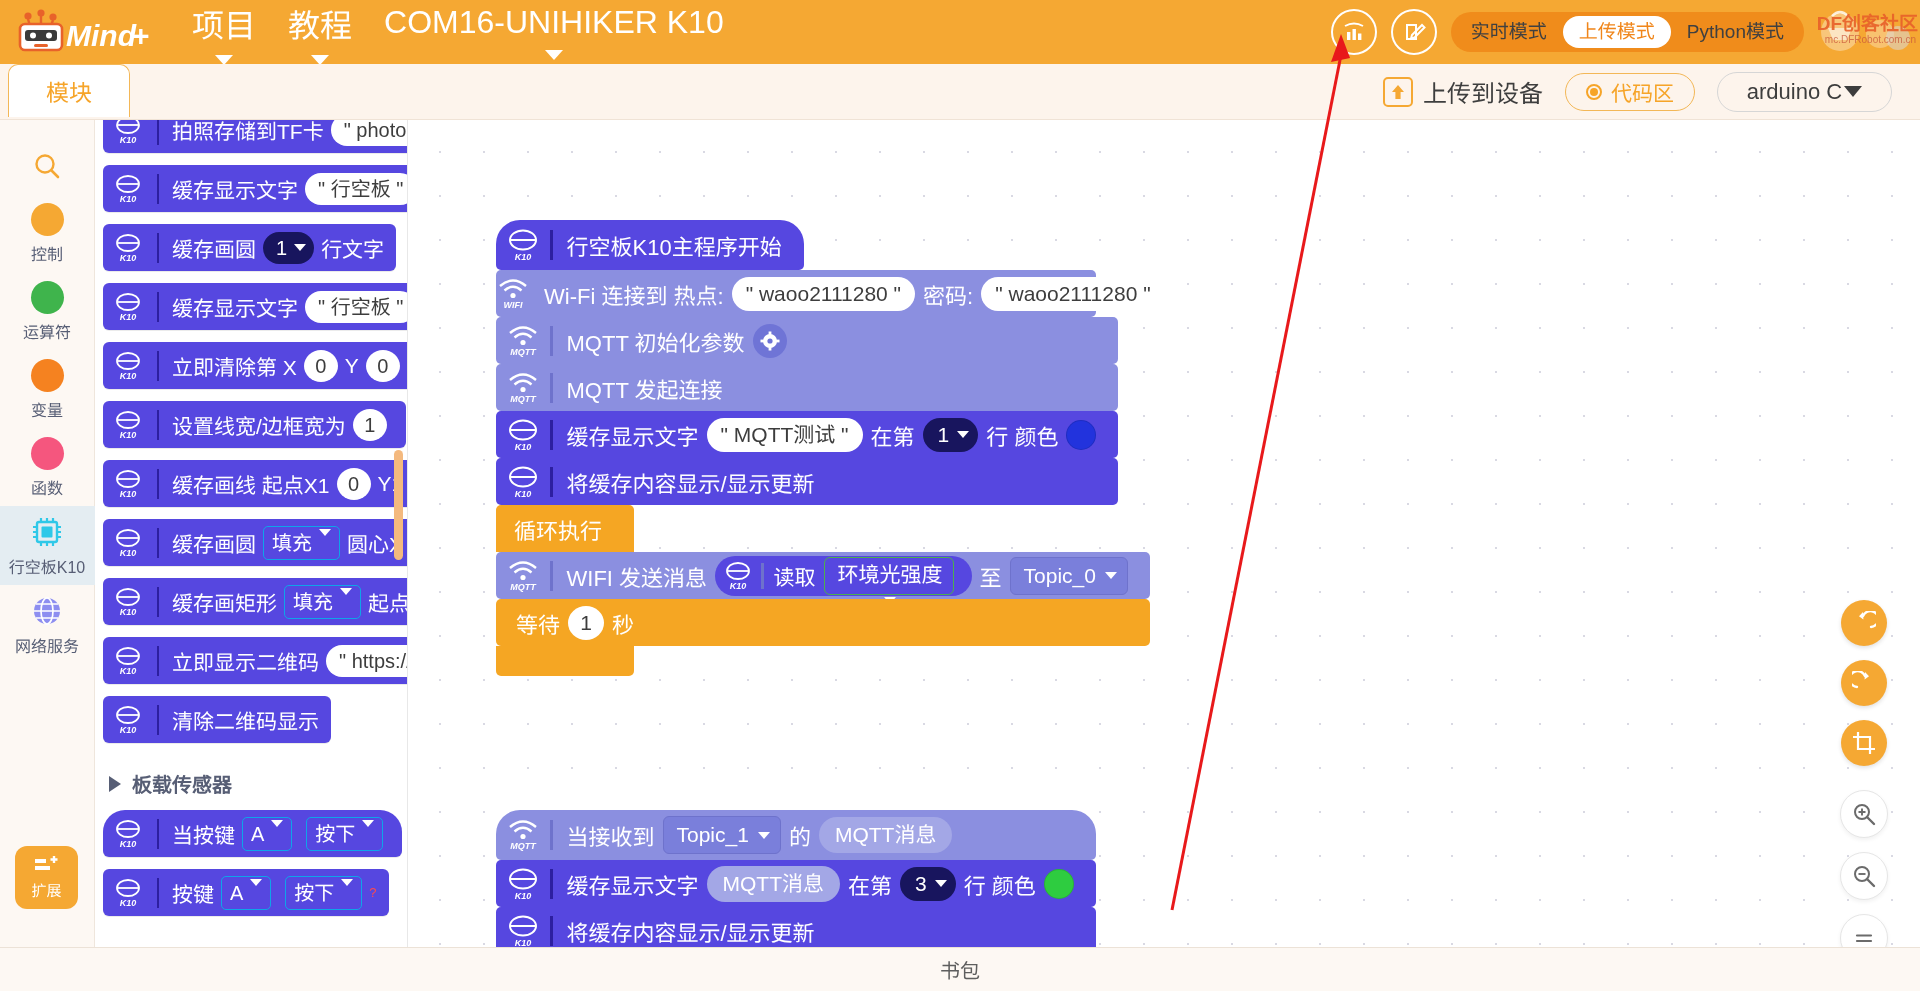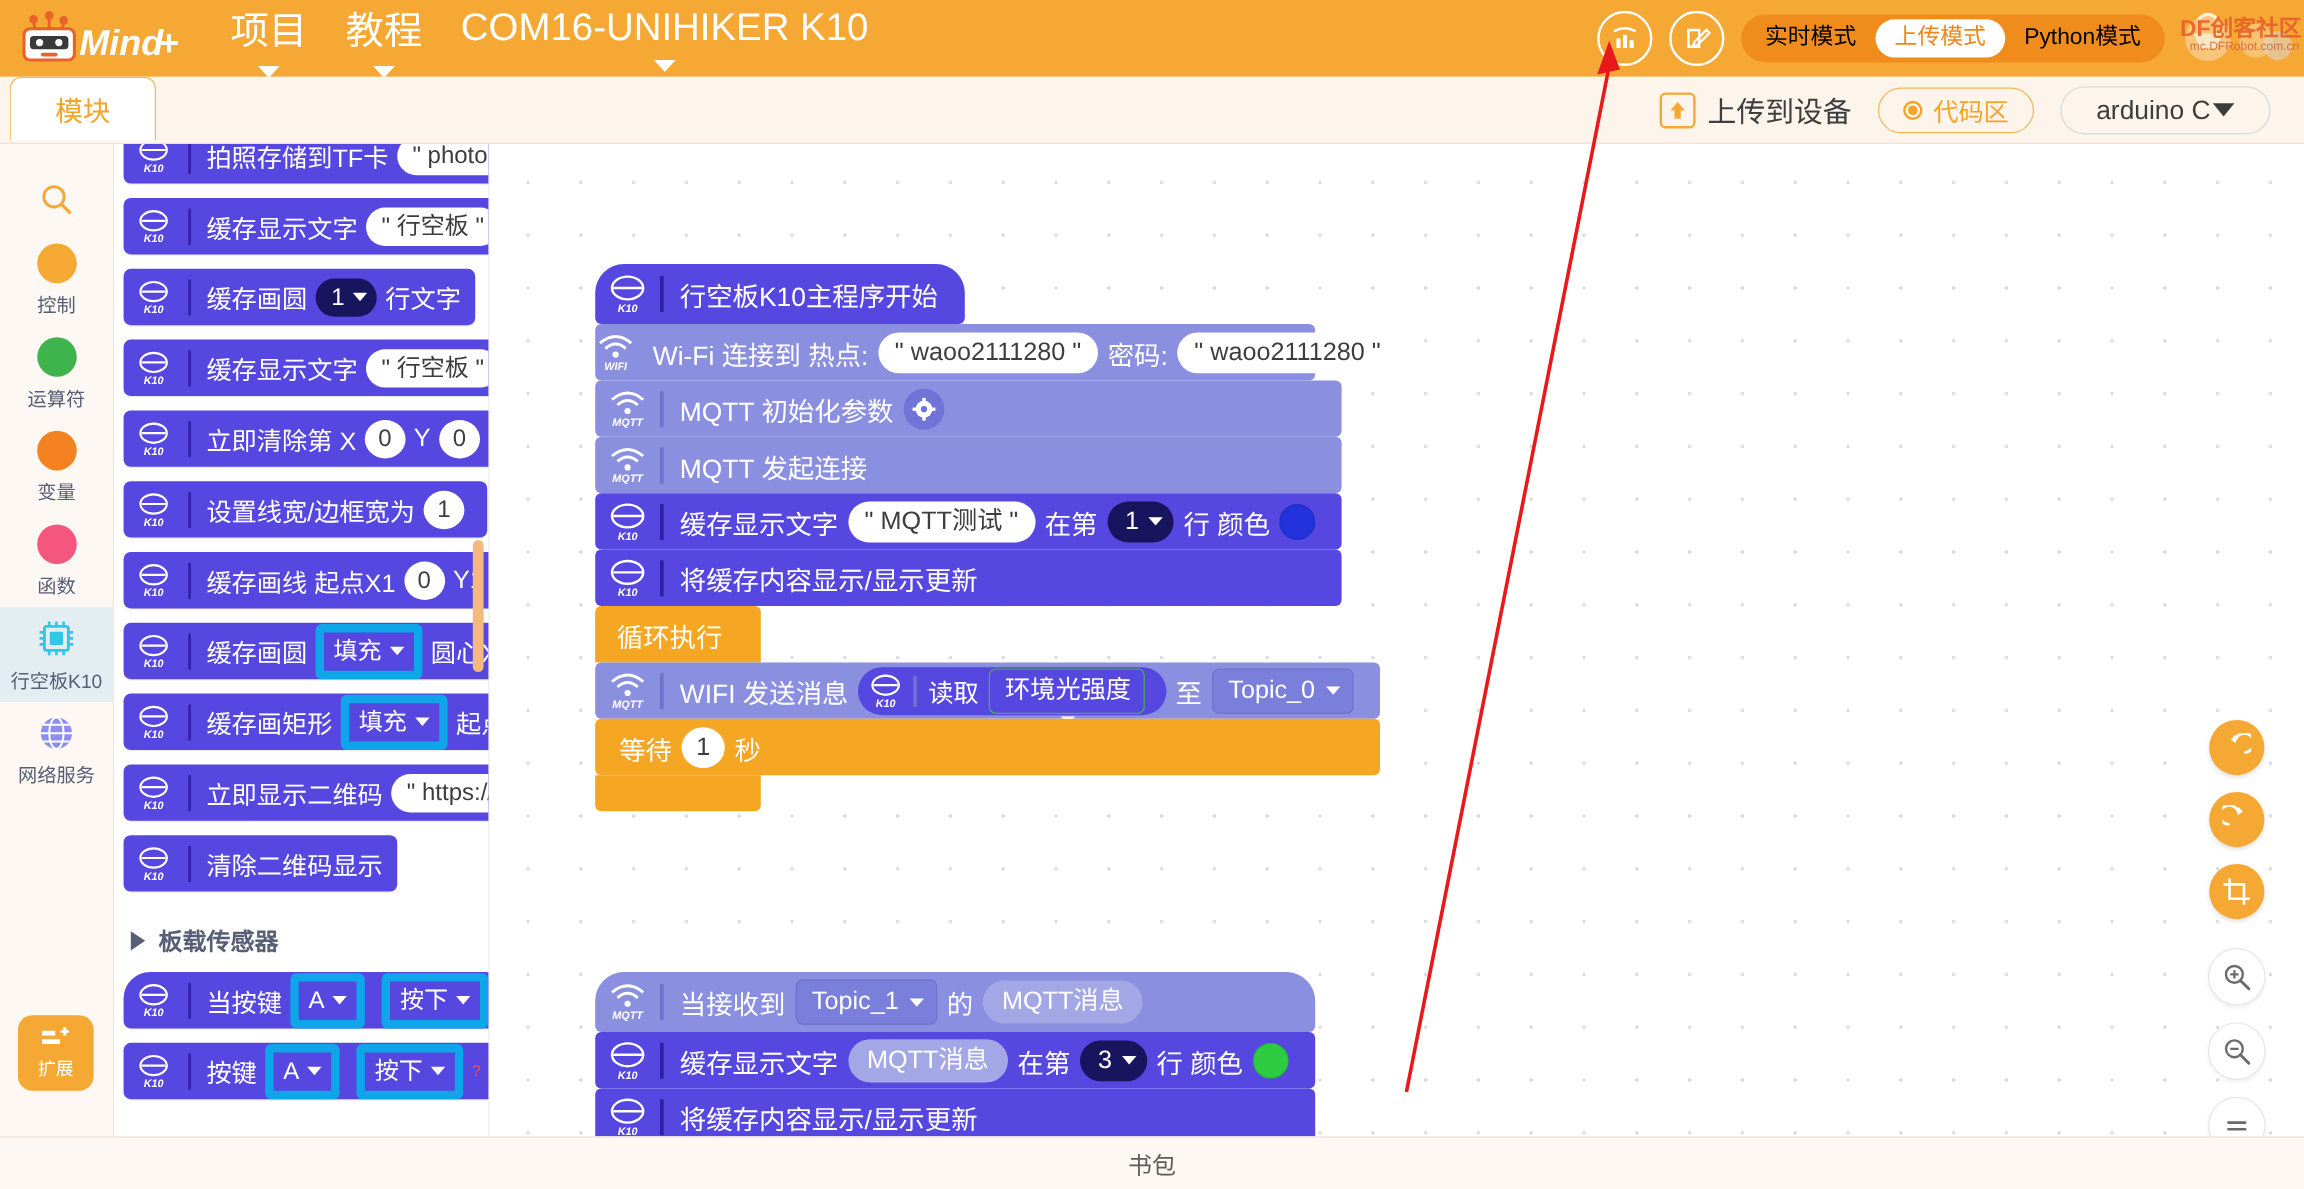--- a/index.html
+++ b/index.html
@@ -29,21 +29,21 @@
   .circ-btn{
     width:42px;height:42px;border-radius:50%;border:2.6px solid #fff;
     display:flex;align-items:center;justify-content:center;margin-right:14px;cursor:pointer;
     position:relative;background:transparent;
   }
   .mode-group{
     display:flex;align-items:center;background:#f08c1b;border-radius:22px;height:40px;
     padding:4px;box-sizing:border-box;margin-right:2px;
   }
   .mode-btn{
-    height:32px;line-height:32px;padding:0 16px;border-radius:17px;color:#000000;font-size:19px;
+    height:32px;line-height:32px;padding:0 16px;border-radius:17px;color:#404040;font-size:19px;
     cursor:pointer;white-space:nowrap;
   }
   .mode-btn.active{background:#fff;color:#f0861a;}
   .df-logo{
     width:110px;height:60px;position:relative;margin-left:4px;overflow:hidden;
   }
   .df-text{
     position:absolute;right:2px;top:6px;color:#e8622a;font-size:19px;font-weight:bold;
     letter-spacing:0px;opacity:.92;
   }
@@ -130,22 +130,22 @@
   }
   .oval-dark{
     background:#18155e;color:#fff;border-radius:16px;padding:3px 8px 3px 13px;margin:0 7px;font-size:20px;
     display:inline-flex;align-items:center;gap:7px;line-height:26px;
   }
   .oval-round{
     background:#fff;color:#3d3d3d;border-radius:50%;padding:3px 0;margin:0 7px;font-size:20px;
     display:inline-block;width:34px;text-align:center;line-height:26px;
   }
   .drop-out{
-    border:7px solid #0ea5e9;border-radius:5px;padding:2px 8px;margin:0 7px;
-    display:inline-flex;align-items:center;gap:7px;font-size:20px;line-height:28px;
+    border:1px solid #0ea5e9;border-radius:5px;padding:2px 8px;margin:0 7px;
+    display:inline-flex;align-items:flex-start;gap:7px;font-size:20px;line-height:28px;
   }
   .caret-w{
     width:0;height:0;border-left:6px solid transparent;border-right:6px solid transparent;
     border-top:7px solid #fff;display:inline-block;
   }
   .qmark{color:#ff4b4b;font-size:13px;vertical-align:top;}
   .pal-sect{
     display:flex;align-items:center;gap:11px;font-size:20px;color:#575e75;
     margin:14px 0 12px 14px;font-weight:bold;cursor:pointer;
   }

